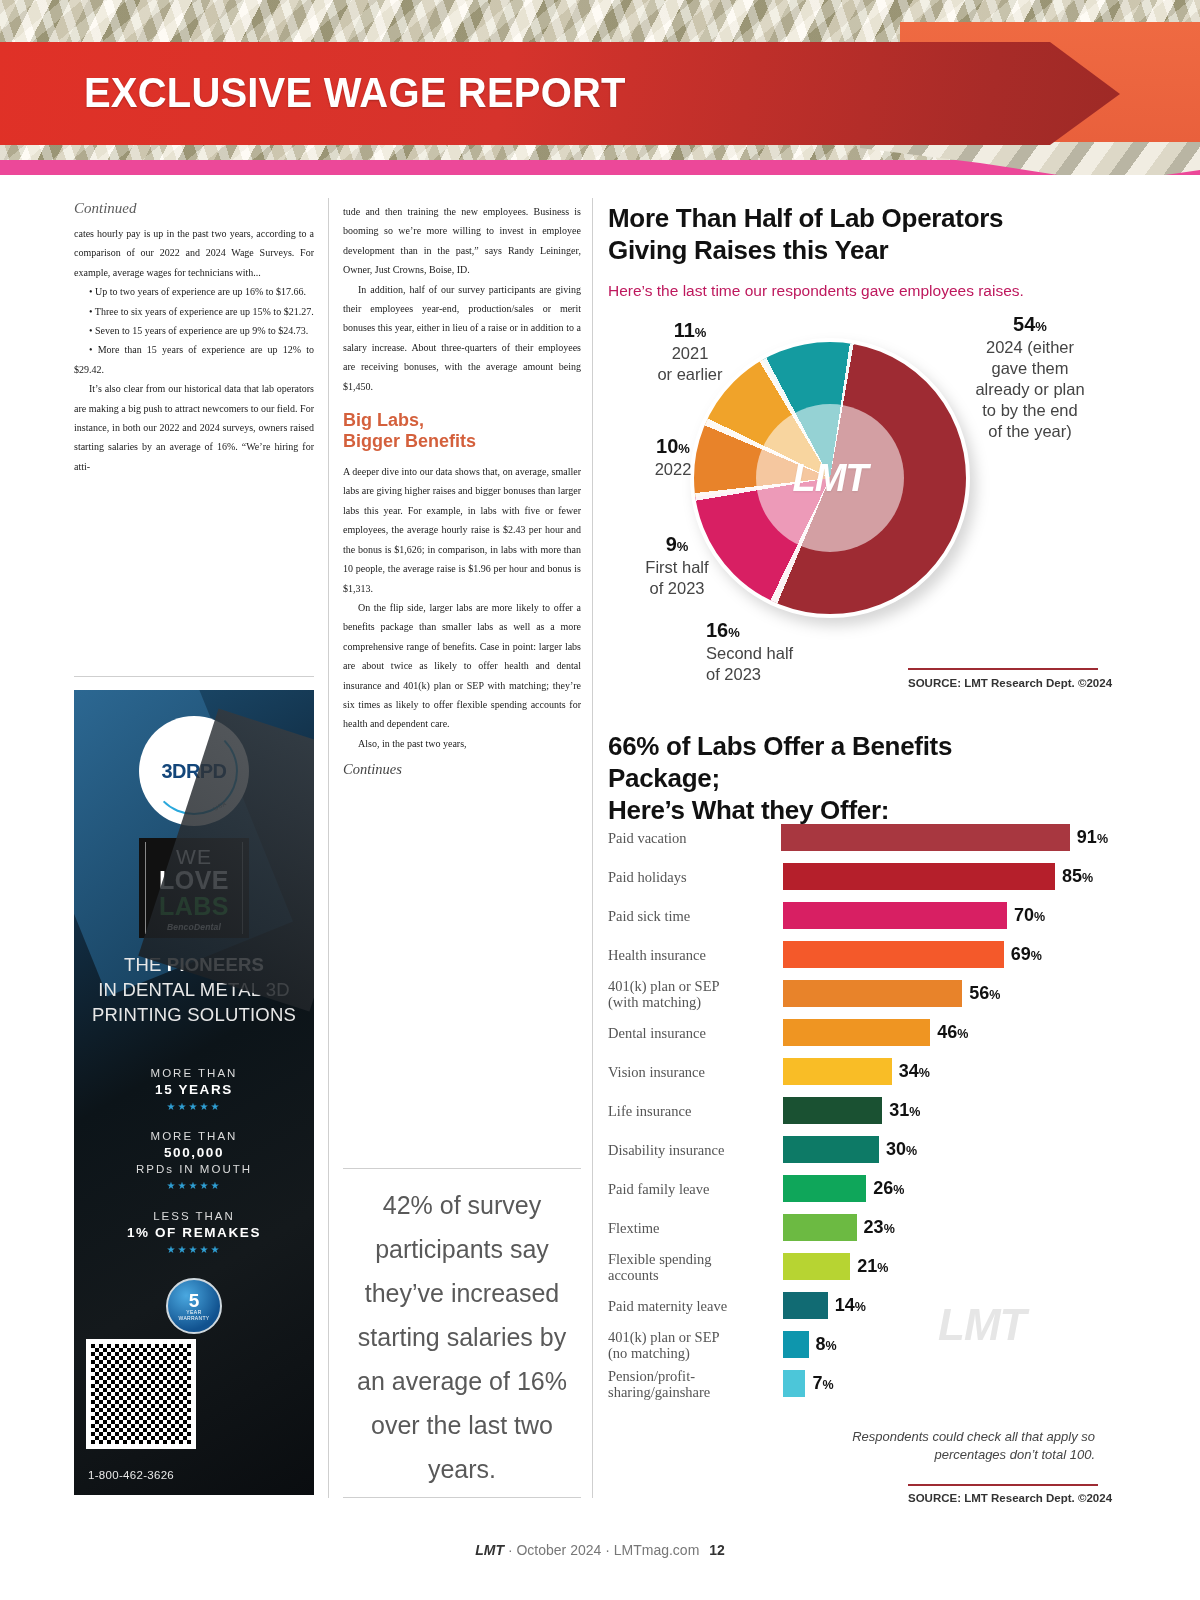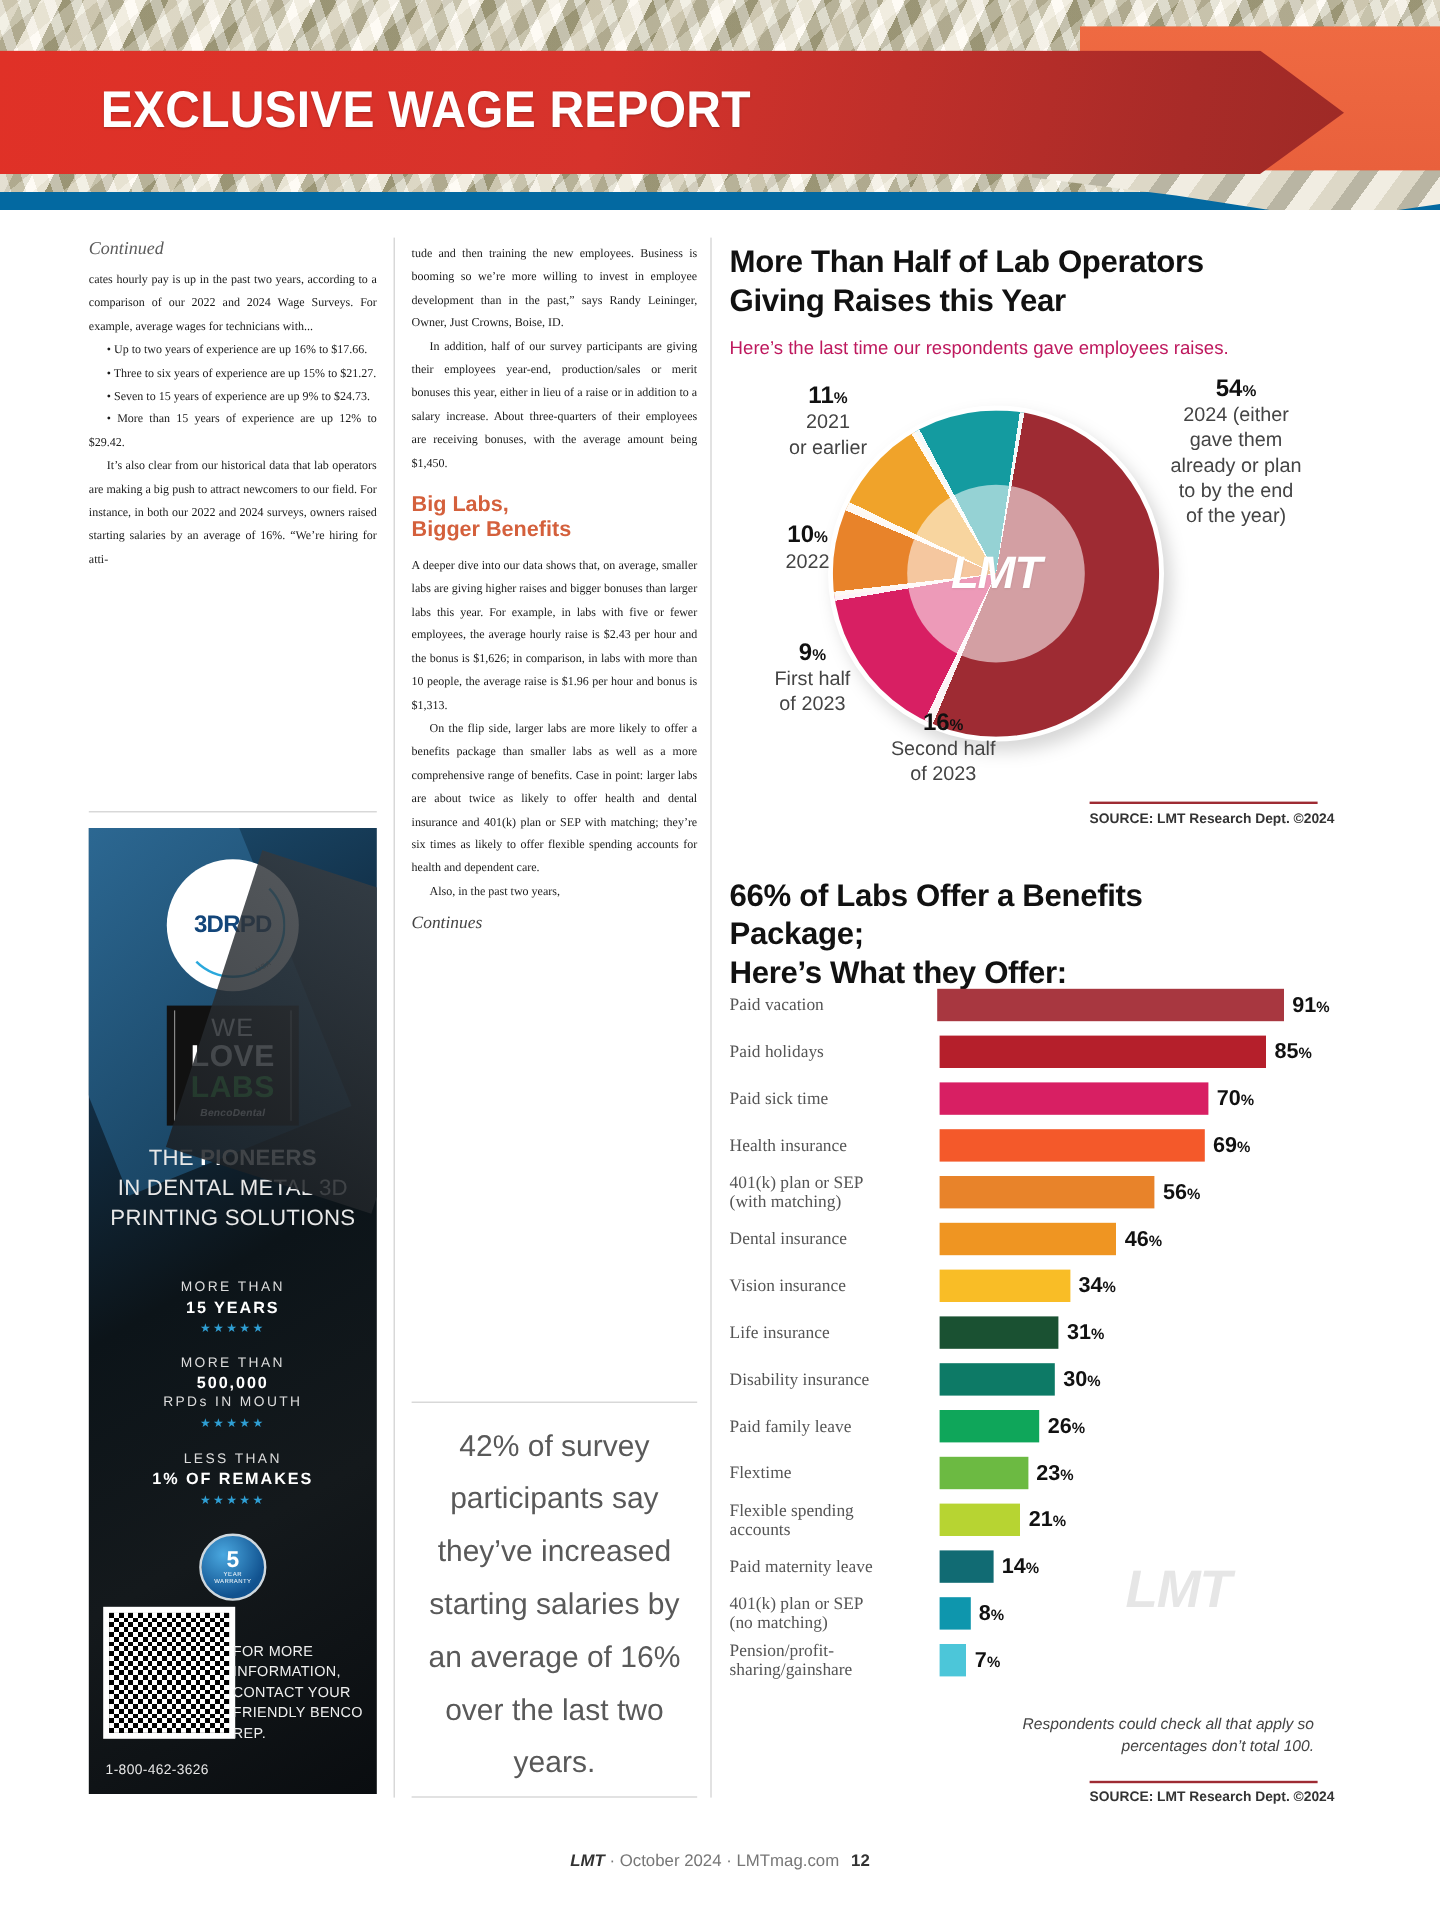--- a/index.html
+++ b/index.html
@@ -2,21 +2,21 @@
 <html><head>
 <meta charset="utf-8">
 <style>
   html,body{margin:0;padding:0;}
   body{
     width:1200px;height:1600px;background:#ffffff;
     font-family:"Liberation Sans",sans-serif;color:#231f20;
     position:relative;overflow:hidden;
   }
   
-  .header{position:absolute;left:0;top:0;width:1200px;height:175px;overflow:hidden;background:#0369a1;}
+  .header{position:absolute;left:0;top:0;width:1200px;height:175px;overflow:hidden;background:#ec4899;}
   .money{position:absolute;left:0;top:0;width:1200px;height:160px;
     background:
       repeating-linear-gradient(118deg,#cfc9b4 0 16px,#b9b49c 16px 30px,#e3ded0 30px 46px,#a9a489 46px 62px),
       repeating-linear-gradient(32deg,rgba(120,112,86,.55) 0 22px,rgba(206,200,176,.45) 22px 44px,rgba(88,84,64,.40) 44px 70px),
       linear-gradient(180deg,#cac4ab,#bdb7a0);
     filter:contrast(1.12) saturate(.72);
   }
   .money:after{content:"";position:absolute;inset:0;
     background:
       repeating-linear-gradient(72deg,rgba(255,255,255,.30) 0 9px,rgba(60,56,40,.22) 9px 21px),
@@ -199,21 +199,20 @@
       <div class="stars">★★★★★</div>
     </div>
     <div class="ad-badge">
       <div class="n">5</div>
       <div class="y">YEAR</div>
       <div class="w">WARRANTY</div>
     </div>
     <div class="ad-qr">
         <div class="ad-qr-grid"></div>
       </div>
-    <div class="ad-contact">FOR MORE INFORMATION, CONTACT YOUR FRIENDLY BENCO REP.</div>
     <div class="ad-phone">1-800-462-3626</div>
   </div>
 </div>
 
 <div class="vrule" style="left:328px;top:198px;height:1300px;"></div>
 
 <div class="col col2">
   <p>tude and then training the new employees. Business is booming so we’re more willing to invest in employee development than in the past,” says Randy Leininger, Owner, Just Crowns, Boise, ID.</p>
   <p class="ind">In addition, half of our survey participants are giving their employees year-end, production/sales or merit bonuses this year, either in lieu of a raise or in addition to a salary increase. About three-quarters of their employees are receiving bonuses, with the average amount being $1,450.</p>
   <div class="subhead">Big Labs,<br>Bigger Benefits</div>
@@ -244,21 +243,21 @@
 
 <div class="plabel" style="left:630px;top:320px;width:120px;text-align:center;">
   <span class="pv">11</span><span class="pp">%</span><br>2021<br>or earlier
 </div>
 <div class="plabel" style="left:618px;top:436px;width:110px;text-align:center;">
   <span class="pv">10</span><span class="pp">%</span><br>2022
 </div>
 <div class="plabel" style="left:618px;top:534px;width:118px;text-align:center;">
   <span class="pv">9</span><span class="pp">%</span><br>First half<br>of 2023
 </div>
-<div class="plabel" style="left:706px;top:592px;width:160px;text-align:center;">
+<div class="plabel" style="left:706px;top:620px;width:160px;">
   <span class="pv">16</span><span class="pp">%</span><br>Second half<br>of 2023
 </div>
 <div class="plabel" style="left:960px;top:314px;width:140px;text-align:center;">
   <span class="pv">54</span><span class="pp">%</span><br>2024 (either<br>gave them<br>already or plan<br>to by the end<br>of the year)
 </div>
 
 <div class="srcrule" style="left:908px;top:668px;width:190px;"></div>
 <div class="srcline" style="left:908px;top:677px;">SOURCE: LMT Research Dept. ©2024</div>
 
 <div class="rt h2" style="top:730px;width:460px;">66% of Labs Offer a Benefits Package;<br>Here’s What they Offer:</div>

